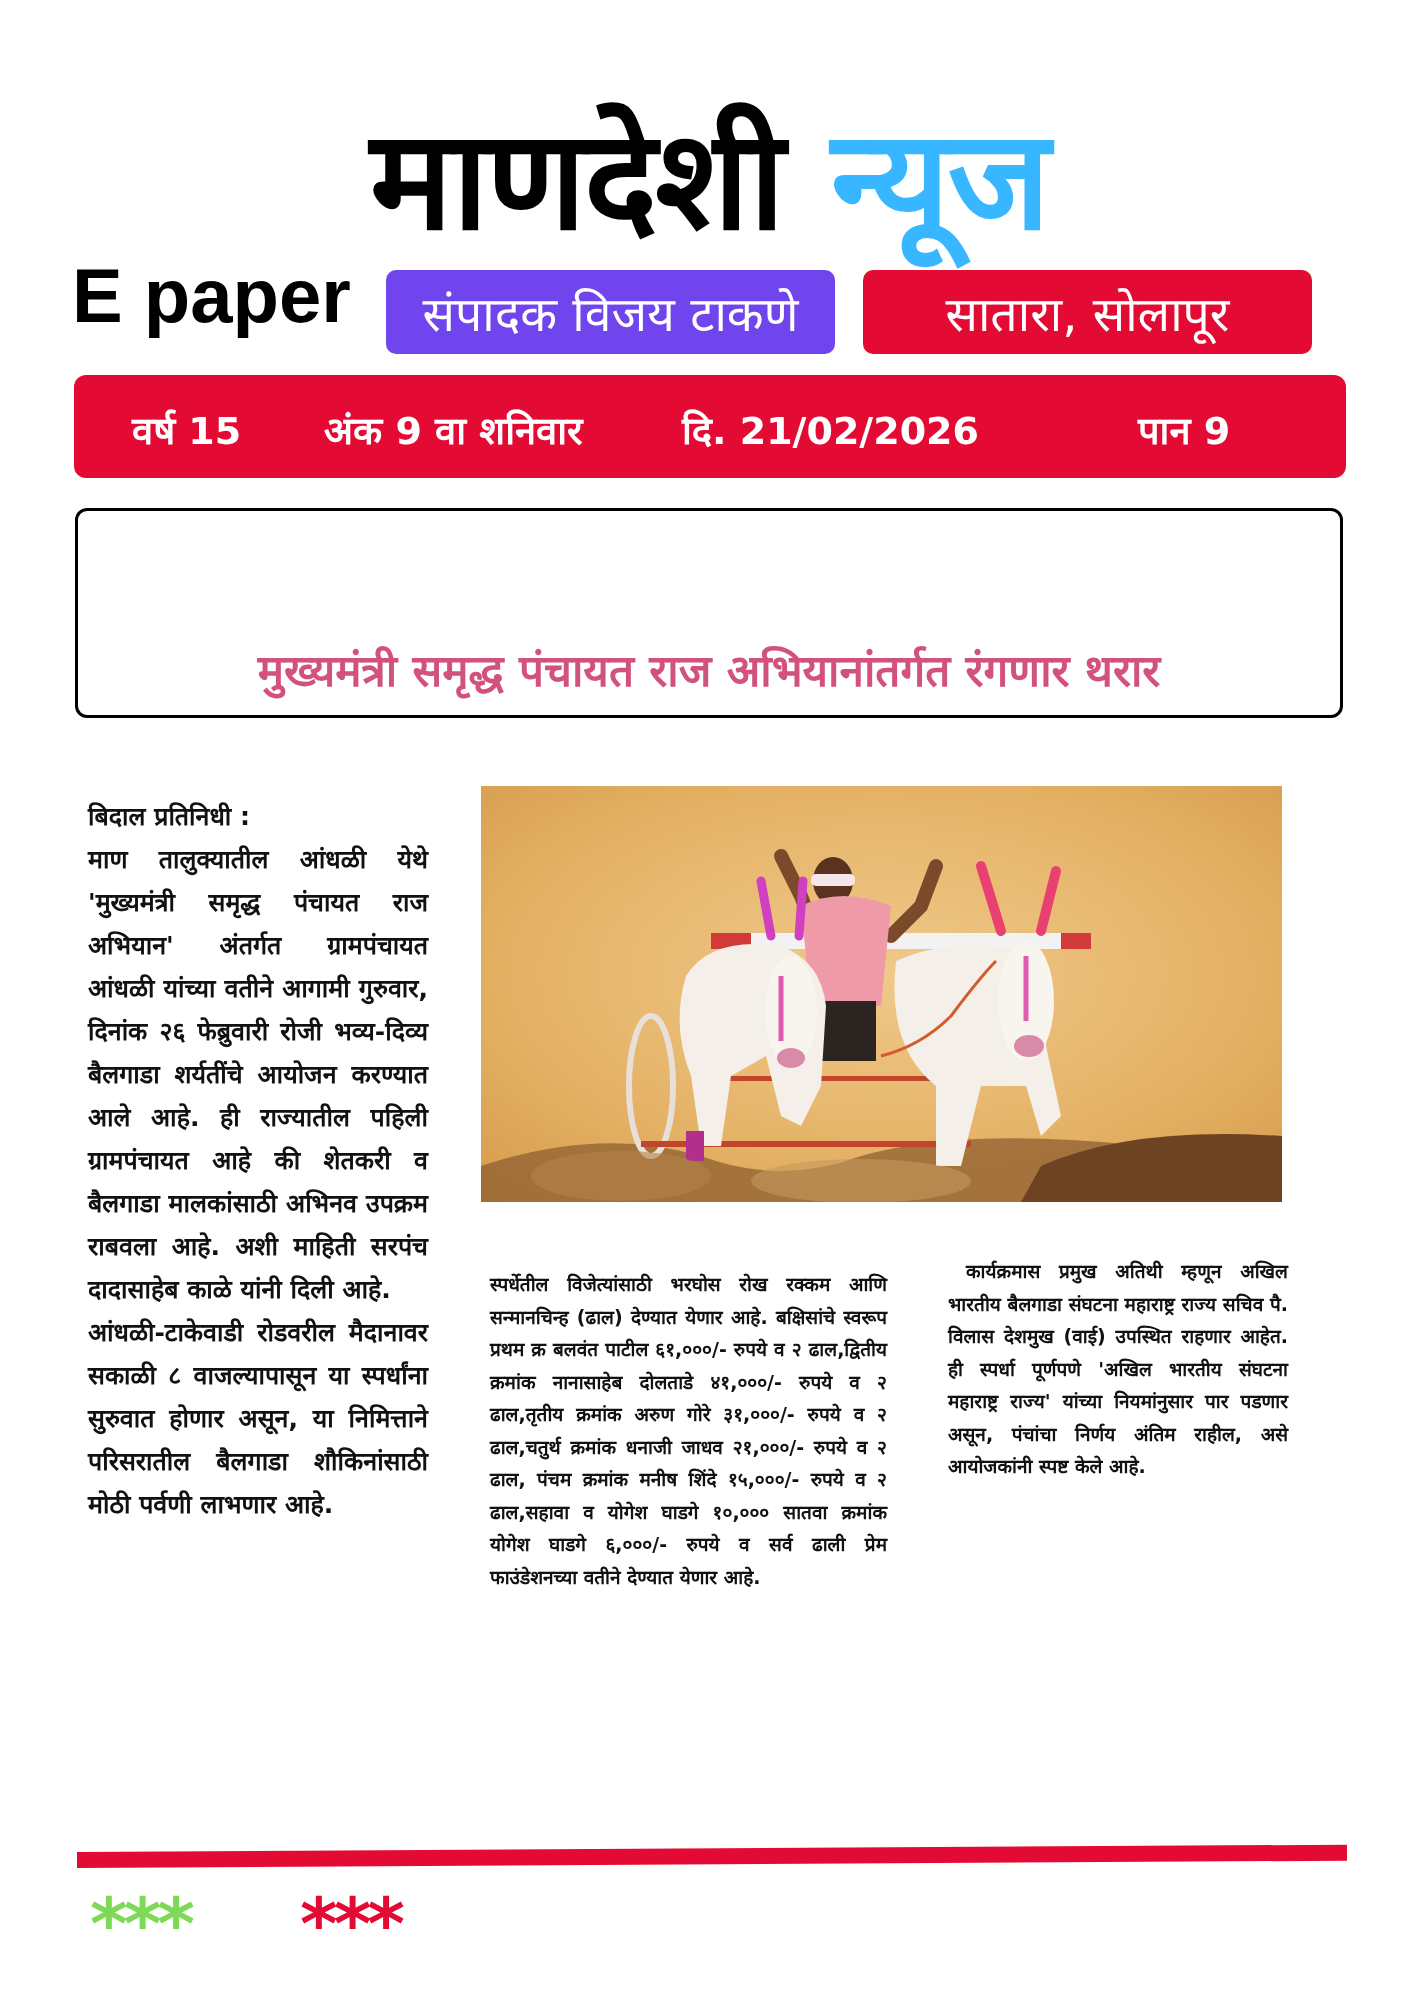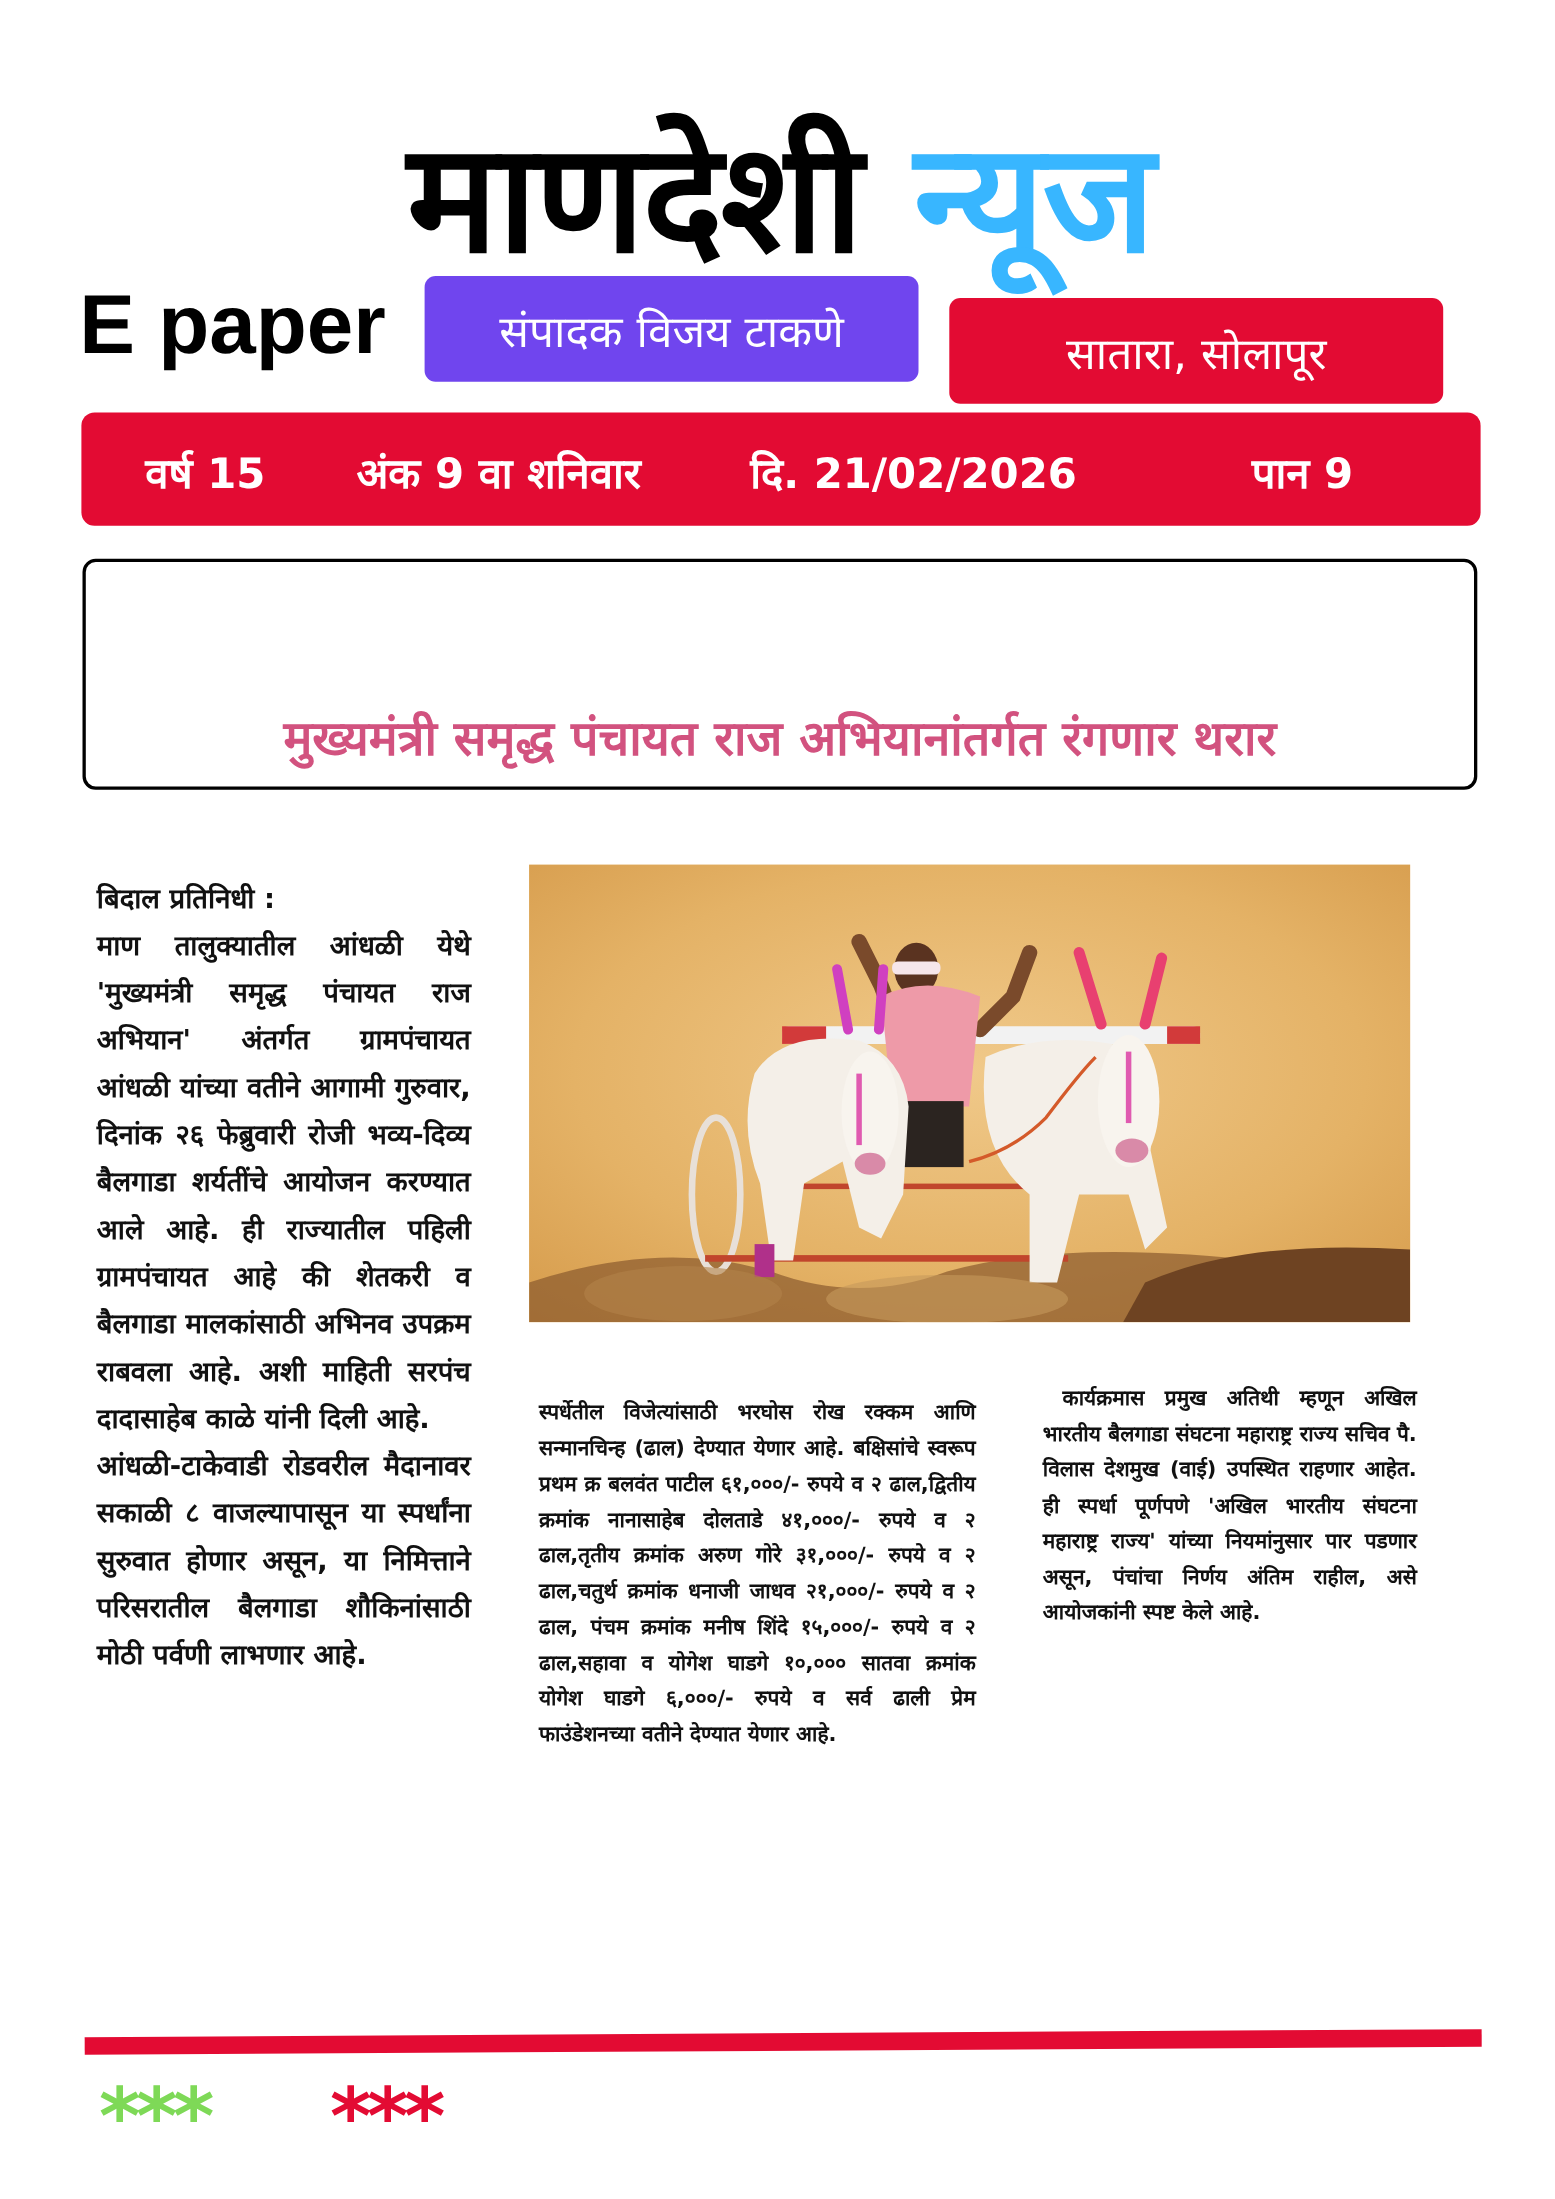--- a/index.html
+++ b/index.html
@@ -14,26 +14,26 @@
     }
     .masthead-title .black { color: #000000; letter-spacing: -2px; }
     .masthead-title .blue { color: #38b6ff; letter-spacing: -2px; }
 
     .epaper {
       position: absolute; left: 72px; top: 258px;
       font-family: "Liberation Sans", sans-serif; font-weight: 700;
       font-size: 76px; line-height: 1; color: #000;
     }
     .pill {
-      position: absolute; top: 251px; height: 96px; border-radius: 10px;
+      position: absolute; top: 270px; height: 84px; border-radius: 10px;
       display: flex; align-items: center; justify-content: center;
-      color: #ffffff; font-size: 40px; font-family: "DejaVu Sans", sans-serif;
+      color: #ffffff; font-size: 48px; font-family: "DejaVu Sans", sans-serif;
     }
     .pill.editor { left: 386px; width: 449px; background: #7045ee; }
-    .pill.location { left: 863px; width: 449px; background: #e30b33; margin-top: 20px; }
+    .pill.location { left: 863px; width: 449px; background: #e30b33; }
 
     .info-bar {
       position: absolute; left: 74px; top: 375px; width: 1272px; height: 103px;
       background: #e30b33; border-radius: 12px;
       color: #ffffff; font-weight: 700; font-size: 38px;
       font-family: "DejaVu Sans", sans-serif;
     }
     .info-bar span { position: absolute; top: 28px; white-space: nowrap; }
 
     .headline-box {

